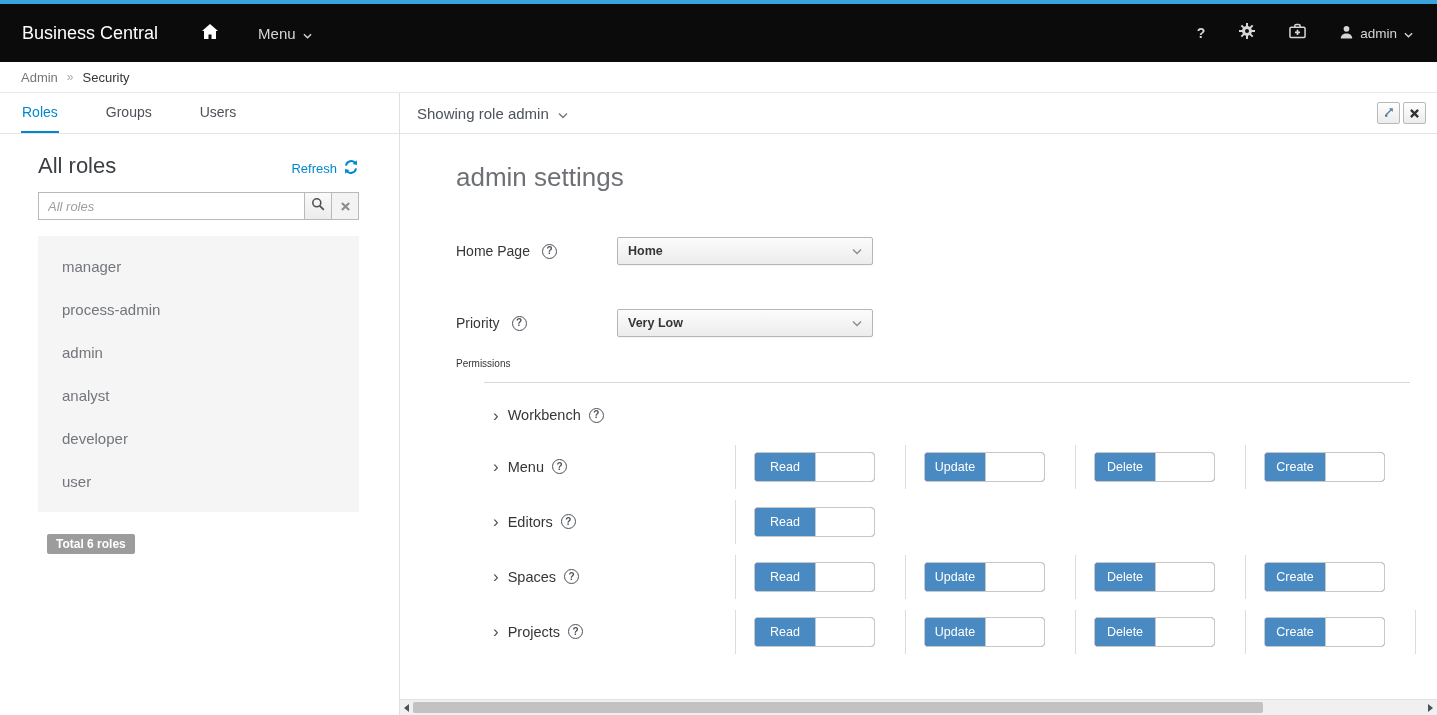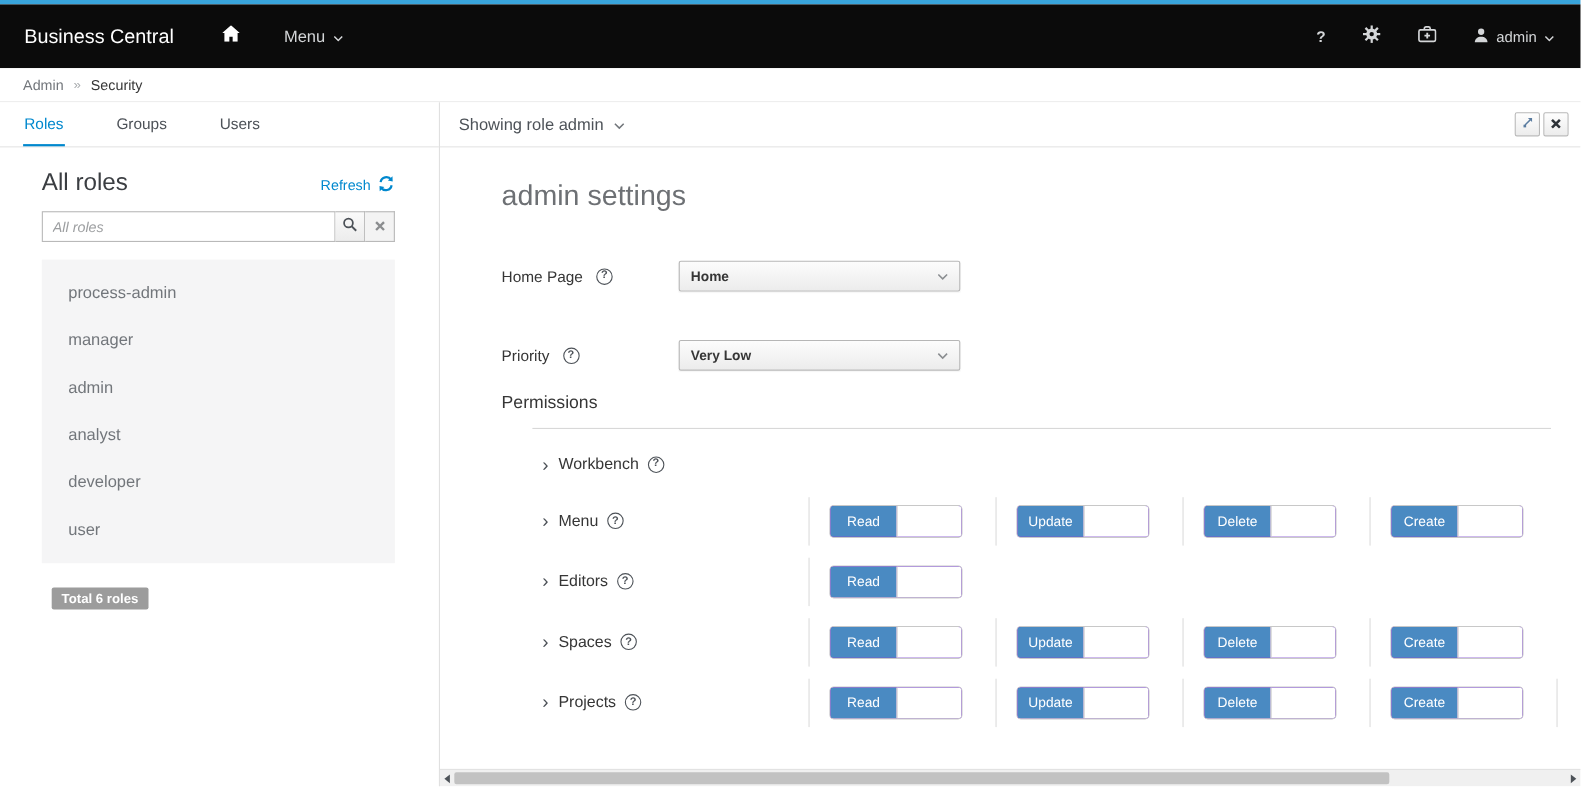--- a/index.html
+++ b/index.html
@@ -48,21 +48,21 @@
   .main-header { height:41px; min-height:41px; border-bottom:1px solid #e4e4e4; display:flex; align-items:center; padding:0 11px 0 17px; }
   .mh-title { font-size:15px; color:#4d5258; display:flex; align-items:center; gap:9px; cursor:pointer; }
   .mh-buttons { margin-left:auto; display:flex; gap:3px; }
   .mh-btn { width:23px; height:22px; border:1px solid #b9b9b9; border-radius:2px; background:linear-gradient(#fefefe,#ececec); display:flex; align-items:center; justify-content:center; cursor:pointer; }
   .main-content { padding:13px 0 0 56px; flex:1; }
   .main-content h1 { font-size:26px; font-weight:400; color:#6d7074; margin:15px 0 23px; }
   .field-row { display:flex; align-items:center; margin-bottom:13px;margin-top:44px; }
   .field-label { width:161px; display:flex; align-items:center; gap:12px; font-size:14px; color:#363636; }
   .dropdown { width:256px; height:28px; border:1px solid #b6b6b6; border-radius:2px; background:linear-gradient(#fcfcfc,#ececec); display:flex; align-items:center; padding:0 10px; font-size:12.5px; font-weight:700; color:#363636; cursor:pointer; box-shadow:0 1px 1px rgba(0,0,0,.04); }
   .dd-caret { margin-left:auto; color:#8a8d90; display:flex; }
-  .perm-label { margin-top:21px; font-size:16px; color:#363636; }
+  .perm-label { margin-top:21px; font-size:10px; color:#363636; }
   .perm-hr { height:1px; background:#d8d8d8; width:926px; margin-top:13px; border:none; }
   .perm-rows { margin-top:6px; }
   .perm-row { display:flex; align-items:center; height:55px; }
   .perm-row.short { height:48px; }
   .perm-name { width:279px; padding-left:37px; display:flex; align-items:center; font-size:14.5px; color:#363636; }
   .chev { color:#4d5258; margin-right:9px; font-size:17px; line-height:1; cursor:pointer; }
   .helpc { width:15px; height:15px; min-width:15px; border:1px solid #4d5258; border-radius:50%; font-size:10px; font-weight:700; color:#4d5258; display:inline-flex; align-items:center; justify-content:center; line-height:1; cursor:pointer; }
   .perm-name .helpc { margin-left:8px; }
   .perm-cell { width:170px; display:flex; align-items:center; }
   .vdiv { width:1px; height:44px; background:#dcdcdc; }
@@ -183,22 +183,22 @@
         </span>
         <span class="btn-sq btn-clear">
           <span>
             <svg width="9" height="9" viewBox="0 0 10 10">
                 <path d="M1 1l8 8M9 1l-8 8" stroke="currentColor" stroke-width="2.4"></path>
               </svg>
           </span>
         </span>
       </div>
       <ul class="roles-list">
+        <li>manager</li>
         <li>process-admin</li>
-        <li>manager</li>
         <li>admin</li>
         <li>analyst</li>
         <li>developer</li>
         <li>user</li>
       </ul>
       <span class="badge">Total 6 roles</span>
     </div>
   </div>
 
   <div class="main-panel">

